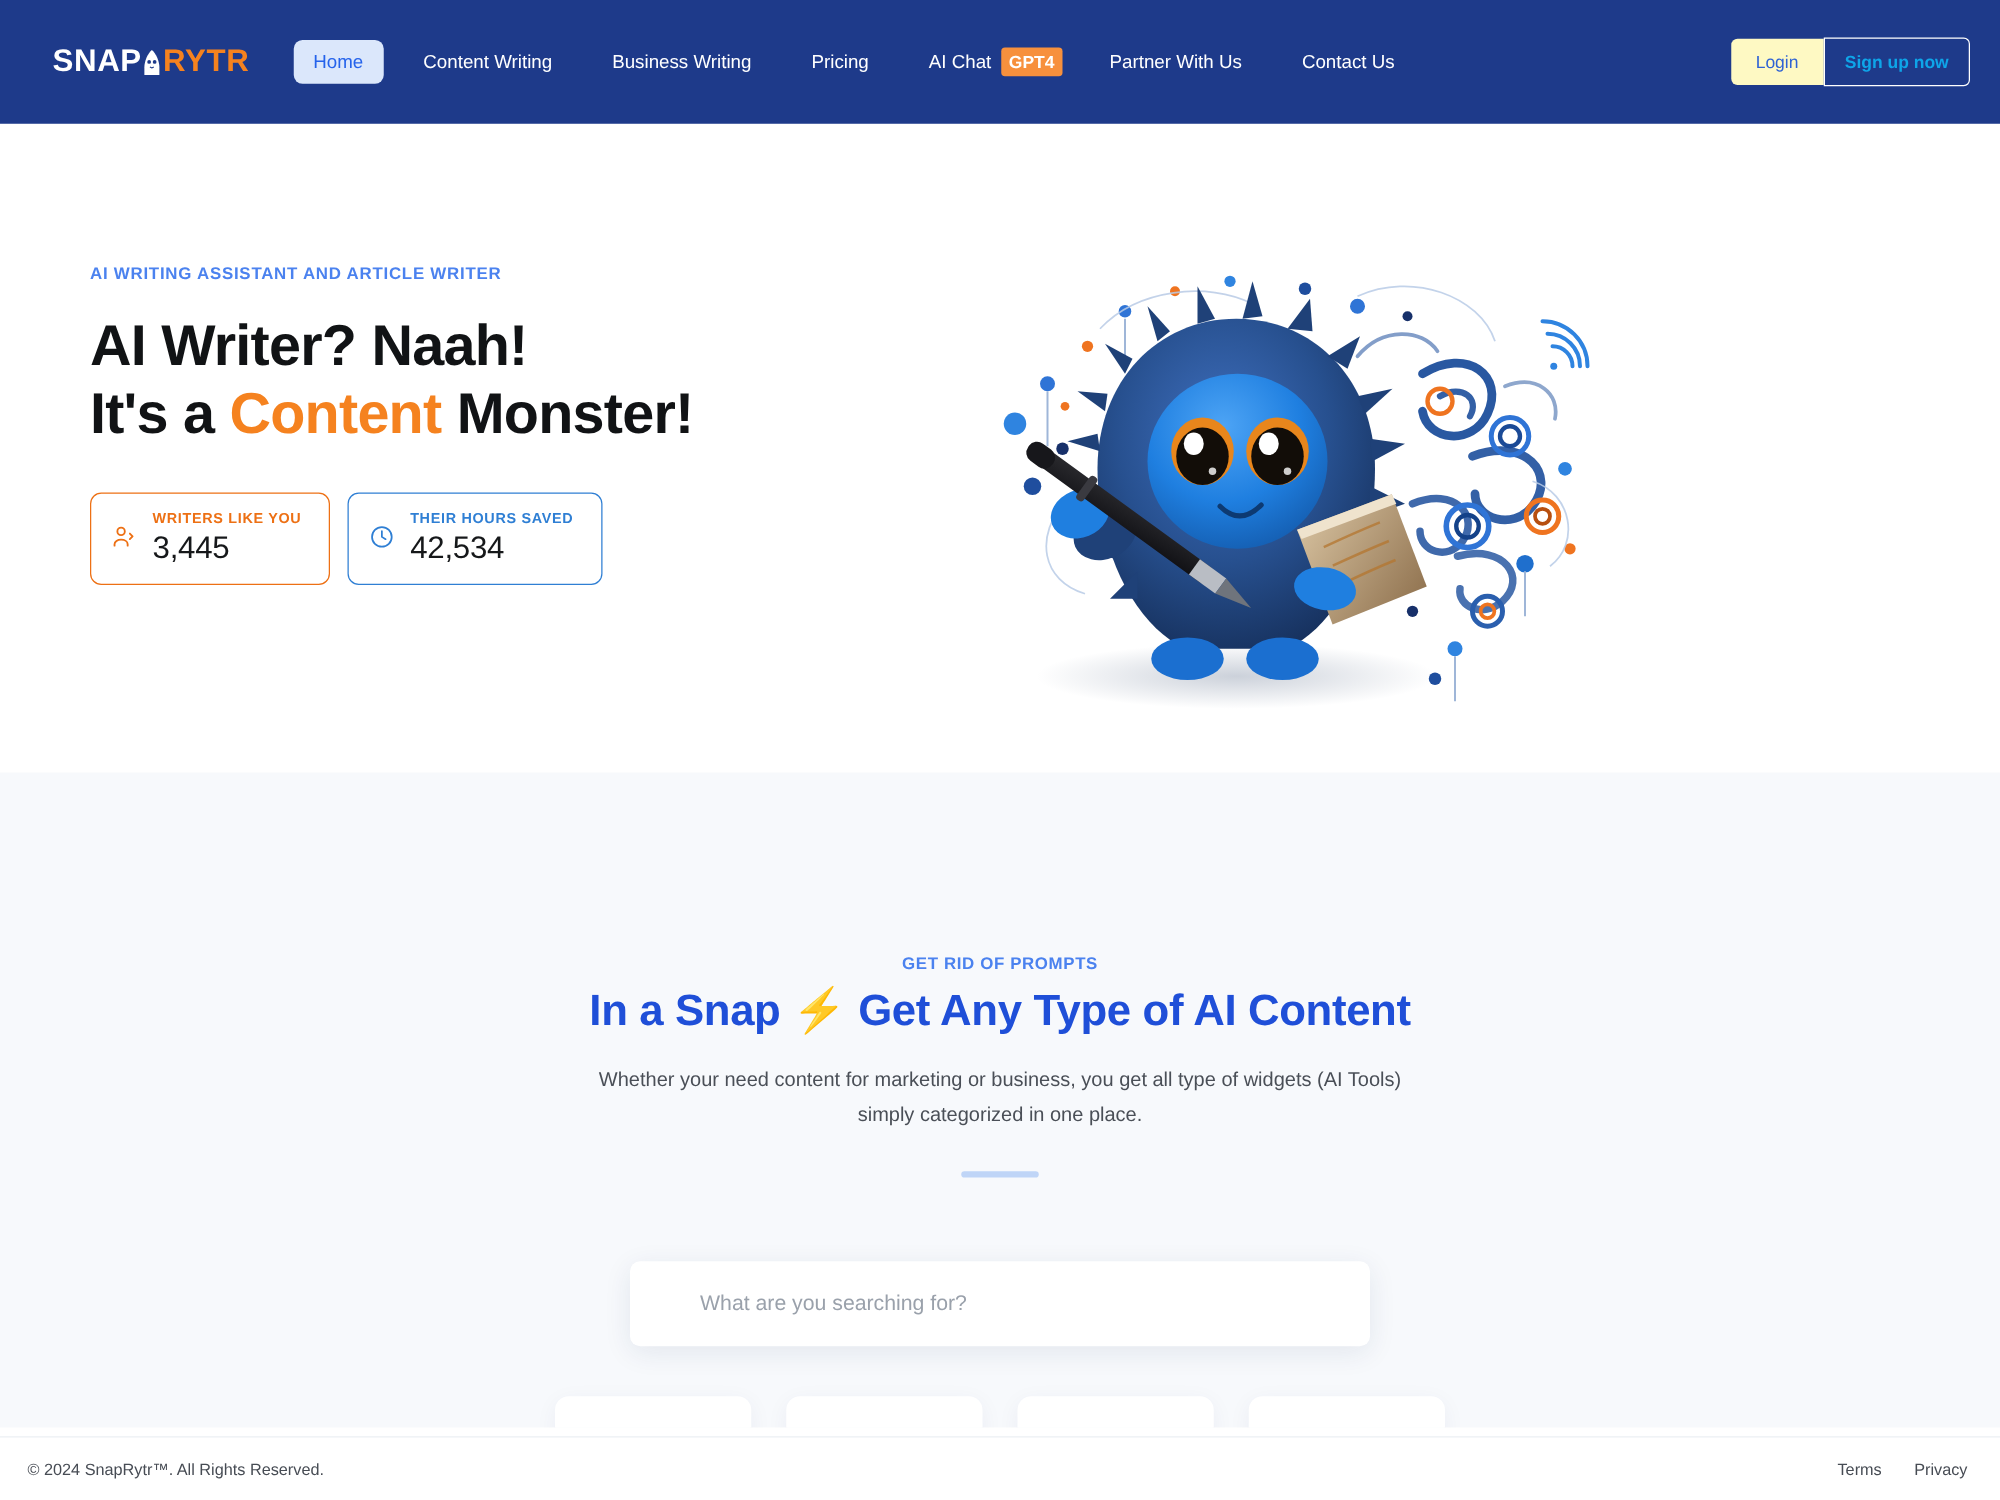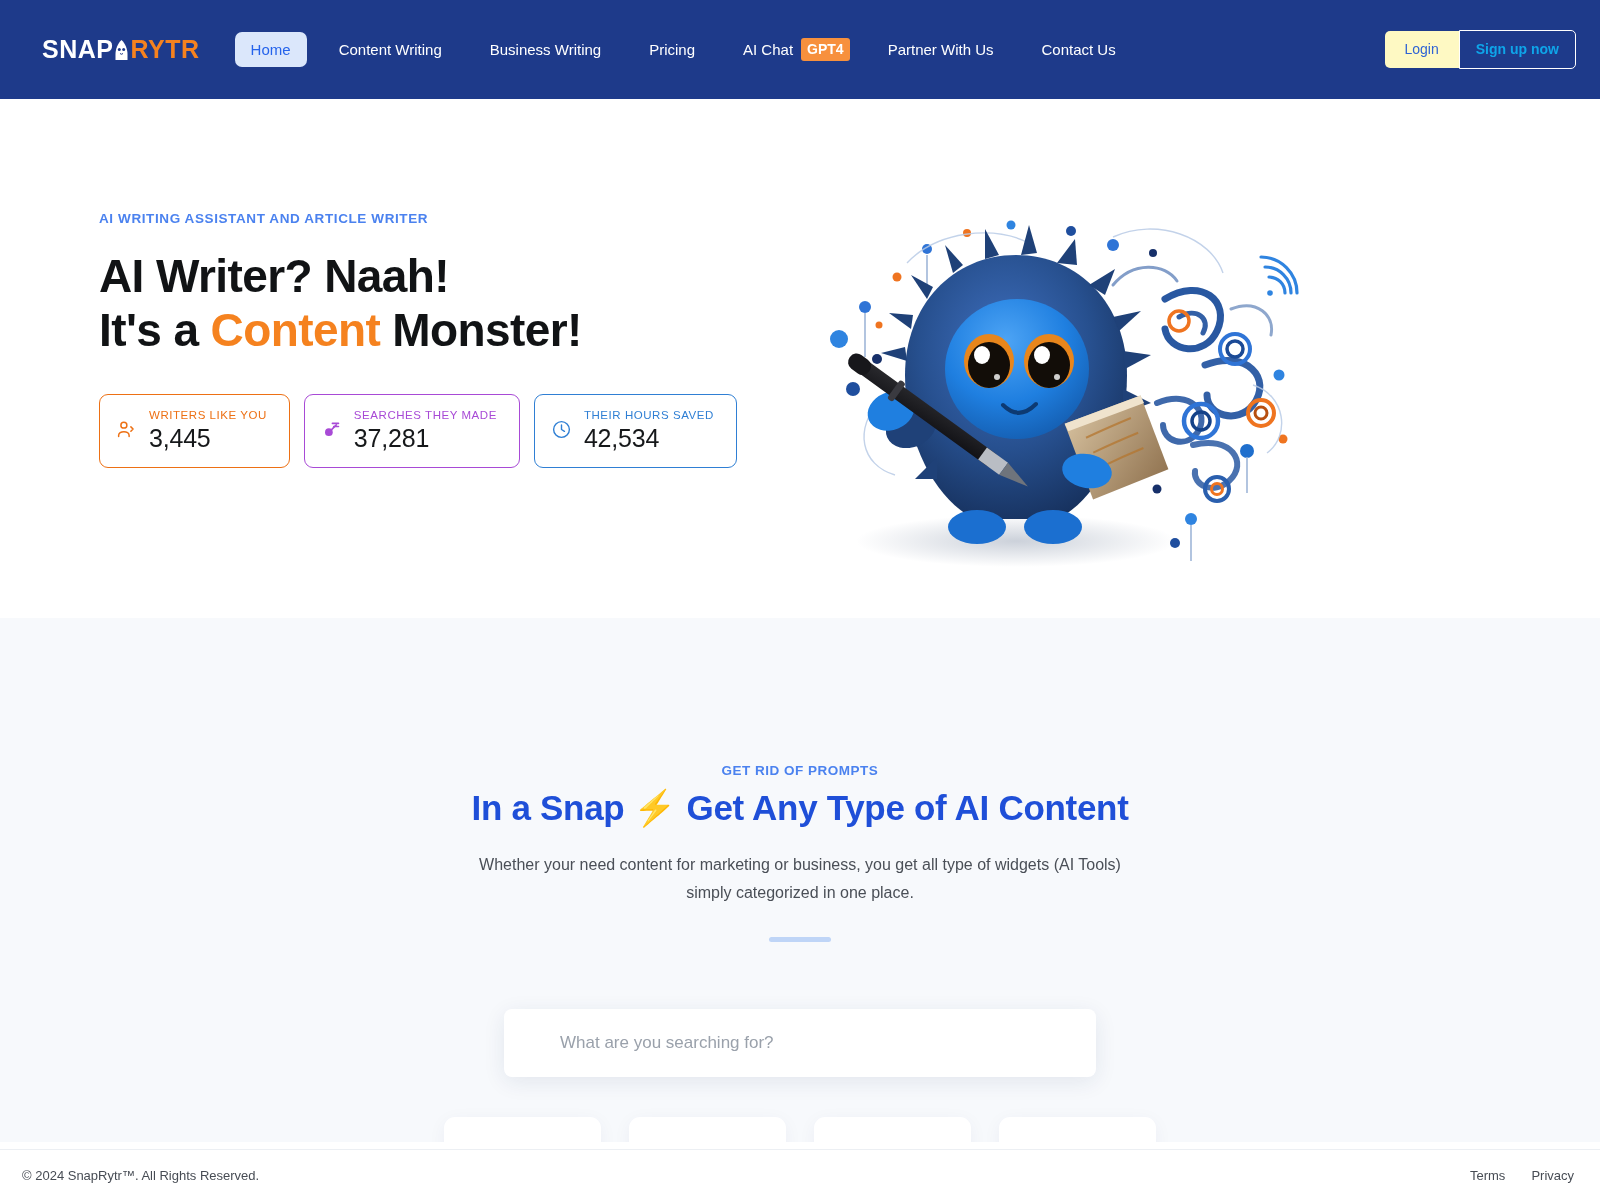--- a/index.html
+++ b/index.html
@@ -120,21 +120,21 @@
   .hero {
     background: #ffffff;
     height: 519px;
     position: relative;
     overflow: hidden;
   }
   .hero-inner {
     display: flex;
     align-items: flex-start;
     max-width: 1600px;
-    padding-left: 99px;
+    padding-left: 72px;
     padding-top: 112px;
   }
   .hero-left { width: 640px; flex-shrink: 0; }
 
   .eyebrow {
     color: #4b82ef;
     font-size: 13.5px;
     font-weight: 700;
     letter-spacing: 0.6px;
     margin-bottom: 23px;
@@ -166,21 +166,21 @@
     gap: 12px;
     min-width: 190px;
   }
   .stat-card.orange { border: 1.6px solid #ed7014; }
   .stat-card.purple { border: 1.6px solid #a84ad6; }
   .stat-card.blue   { border: 1.6px solid #2f7fd4; }
 
   .stat-icon { flex-shrink: 0; display: flex; align-items: center; justify-content: center; }
   .stat-label {
     font-size: 11.5px;
-    font-weight: 400;
+    font-weight: 700;
     letter-spacing: 0.55px;
     margin-bottom: 4px;
     white-space: nowrap;
   }
   .stat-card.orange .stat-label { color: #ed7014; }
   .stat-card.purple .stat-label { color: #a84ad6; }
   .stat-card.blue   .stat-label { color: #2f7fd4; }
   .stat-value {
     font-size: 25px;
     font-weight: 400;
@@ -368,33 +368,20 @@
               <path d="M3 20v-1.2c0-2.6 2.7-4.3 6-4.3s6 1.7 6 4.3V20"></path>
               <path d="M17 9l2.5 2.5L17 14"></path>
             </svg>
           </span>
           <div>
             <div class="stat-label">WRITERS LIKE YOU</div>
             <div class="stat-value">3,445</div>
           </div>
         </div>
 
-        <div class="stat-card purple">
-          <span class="stat-icon">
-            <svg width="21" height="21" viewBox="0 0 24 24" fill="none" stroke="#a84ad6" stroke-width="1.8" stroke-linecap="round">
-              <circle cx="9" cy="15" r="4.4" fill="#a84ad6" stroke="none"></circle>
-              <path d="M12.4 11.8L17.5 6.7"></path>
-              <path d="M13 5h7M14.5 8.6h5.5"></path>
-            </svg>
-          </span>
-          <div>
-            <div class="stat-label">SEARCHES THEY MADE</div>
-            <div class="stat-value">37,281</div>
-          </div>
-        </div>
 
         <div class="stat-card blue">
           <span class="stat-icon">
             <svg width="21" height="21" viewBox="0 0 24 24" fill="none" stroke="#2f7fd4" stroke-width="1.6" stroke-linecap="round" stroke-linejoin="round">
               <circle cx="12" cy="12" r="9"></circle>
               <path d="M12 6.8V12l3.4 2.1"></path>
             </svg>
           </span>
           <div>
             <div class="stat-label">THEIR HOURS SAVED</div>

